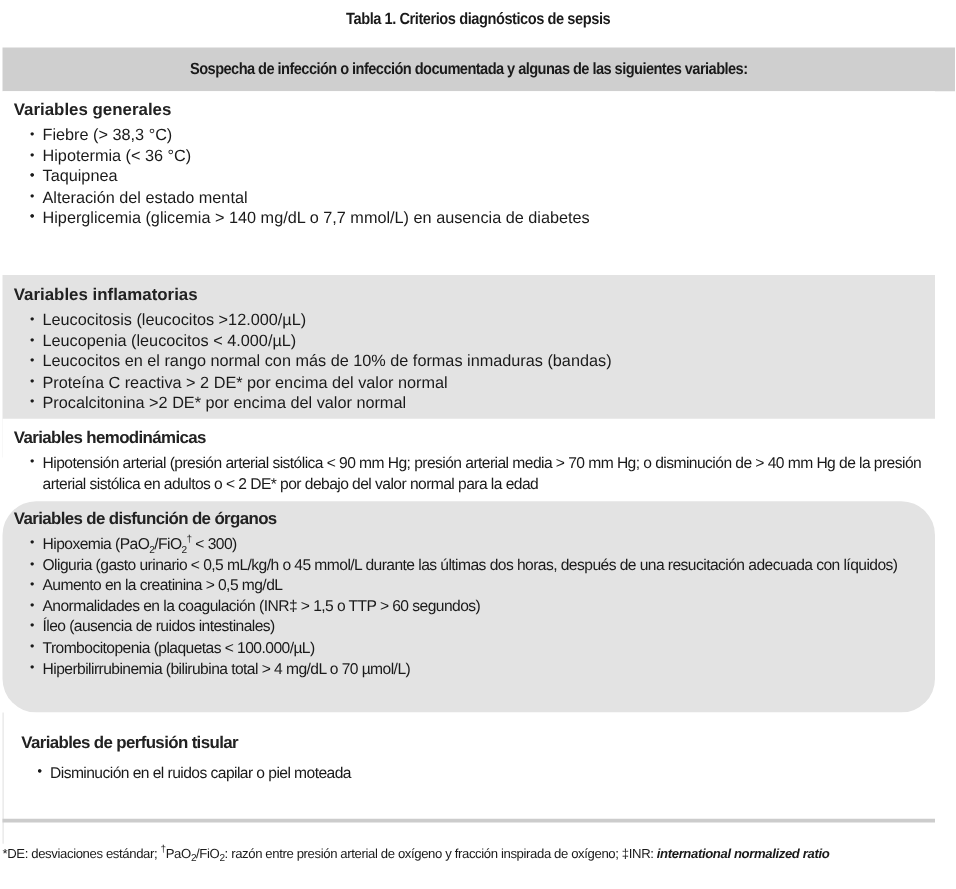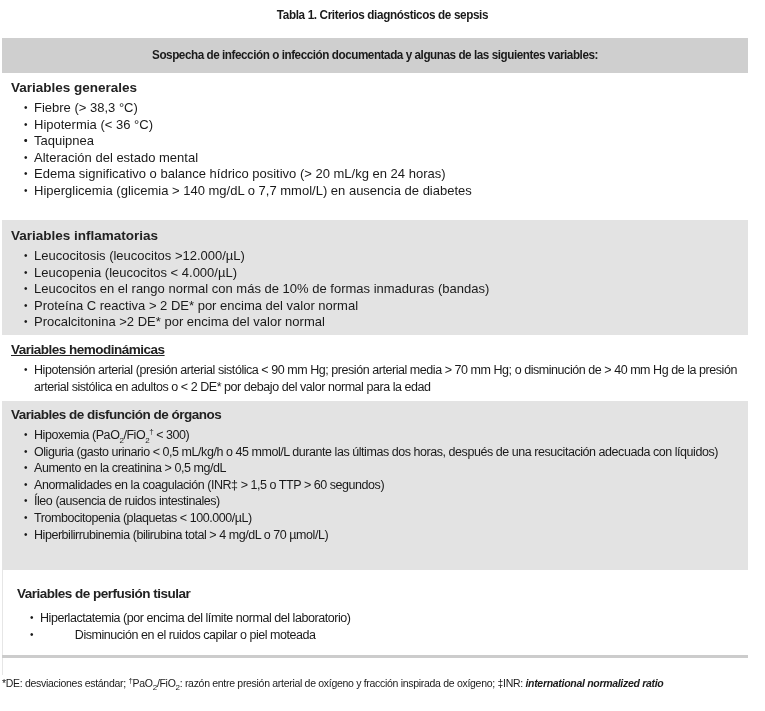--- a/index.html
+++ b/index.html
@@ -27,20 +27,21 @@
     letter-spacing: -0.4px;
     transform: scaleX(0.9);
   }
   .header-band {
     position: absolute;
     top: 38px;
     left: 2px;
     width: 746px;
     height: 35px;
     background: #cfcfcf;
+    padding-left: 16px;
   }
   .header-band .header-text {
     position: absolute;
     left: 0;
     width: 746px;
     top: 9px;
     text-align: center;
     font-weight: bold;
     font-size: 13px;
     letter-spacing: -0.5px;
@@ -123,60 +124,60 @@
 </div>
 
 <div class="section white" style="top:73px;height:190px;">
   <div class="section-title" style="top:7px;">Variables generales</div>
   <ul class="items" style="top:27px;">
     <li><span class="bullet">•</span><span>Fiebre (&gt; 38,3 °C)</span></li>
     <li><span class="bullet">•</span><span>Hipotermia (&lt; 36 °C)</span></li>
     <li><span class="bullet">•</span></li>
     <li><span class="bullet">•</span><span>Taquipnea</span></li>
     <li><span class="bullet">•</span><span>Alteración del estado mental</span></li>
-    <li><span class="bullet">•</span><span>Edema significativo o balance hídrico positivo (&gt; 20 mL/kg en 24 horas)</span></li>
+    <li><span class="bullet">•</span></li>
     <li><span class="bullet">•</span><span>Hiperglicemia (glicemia &gt; 140 mg/dL o 7,7 mmol/L) en ausencia de diabetes</span></li>
   </ul>
 </div>
 
 <div class="section shaded" style="top:220px;height:146px;">
   <div class="section-title" style="top:8px;">Variables inflamatorias</div>
   <ul class="items" style="top:28px;">
     <li><span class="bullet">•</span><span>Leucocitosis (leucocitos &gt;12.000/µL)</span></li>
     <li><span class="bullet">•</span><span>Leucopenia (leucocitos &lt; 4.000/µL)</span></li>
     <li><span class="bullet">•</span><span>Leucocitos en el rango normal con más de 10% de formas inmaduras (bandas)</span></li>
     <li><span class="bullet">•</span><span>Proteína C reactiva &gt; 2 DE* por encima del valor normal</span></li>
     <li><span class="bullet">•</span><span>Procalcitonina &gt;2 DE* por encima del valor normal</span></li>
   </ul>
 </div>
 
 <div class="section white" style="top:335px;height:66px;">
-  <div class="section-title condensed" style="top:7px;text-decoration:underline;">Variables hemodinámicas</div>
+  <div class="section-title condensed" style="top:7px;">Variables hemodinámicas</div>
   <ul class="items condensed" style="top:27px;">
     <li class="wrap" style="width:715px;"><span class="bullet">•</span><span>Hipotensión arterial (presión arterial sistólica &lt; 90 mm Hg; presión arterial media &gt; 70 mm Hg; o disminución de &gt; 40 mm Hg de la presión arterial sistólica en adultos o &lt; 2 DE* por debajo del valor normal para la edad</span></li>
   </ul>
 </div>
 
-<div class="section shaded" style="top:401px;height:169px;">
+<div class="section shaded" style="top:401px;height:169px;border-radius:27px;">
   <div class="section-title condensed" style="top:6px;">Variables de disfunción de órganos</div>
   <ul class="items condensed" style="top:26px;">
     <li><span class="bullet">•</span><span>Hipoxemia (PaO<sub>2</sub>/FiO<sub>2</sub><sup>†</sup> &lt; 300)</span></li>
     <li class="wrap" style="width:715px;"><span class="bullet">•</span><span>Oliguria (gasto urinario &lt; 0,5 mL/kg/h o 45 mmol/L durante las últimas dos horas, después de una resucitación adecuada con líquidos)</span></li>
     <li><span class="bullet">•</span><span>Aumento en la creatinina &gt; 0,5 mg/dL</span></li>
     <li><span class="bullet">•</span><span>Anormalidades en la coagulación (INR‡ &gt; 1,5 o TTP &gt; 60 segundos)</span></li>
     <li><span class="bullet">•</span><span>Íleo (ausencia de ruidos intestinales)</span></li>
     <li><span class="bullet">•</span><span>Trombocitopenia (plaquetas &lt; 100.000/µL)</span></li>
     <li><span class="bullet">•</span><span>Hiperbilirrubinemia (bilirubina total &gt; 4 mg/dL o 70 µmol/L)</span></li>
   </ul>
 </div>
 
 <div class="section white" style="top:570px;height:105px;border-left:1px solid #e6e6e6;text-align:center;">
   <div class="section-title condensed" style="top:16px;left:14px;">Variables de perfusión tisular</div>
   <ul class="items condensed" style="top:40px;left:27px;">
-    <li><span class="bullet">•</span><span>Hiperlactatemia (por encima del límite normal del laboratorio)</span></li>
+    <li><span class="bullet">•</span></li>
     <li><span class="bullet">•</span><span>Disminución en el ruidos capilar o piel moteada</span></li>
   </ul>
 </div>
 
 <div class="rule"></div>
 
 <div class="footnote">
   <span>*DE: desviaciones estándar; </span><span><sup>†</sup>PaO<sub>2</sub>/FiO<sub>2</sub>: razón entre presión arterial de oxígeno y fracción inspirada de oxígeno; </span><span>‡INR: </span><em>international normalized ratio</em>
 </div>
 

